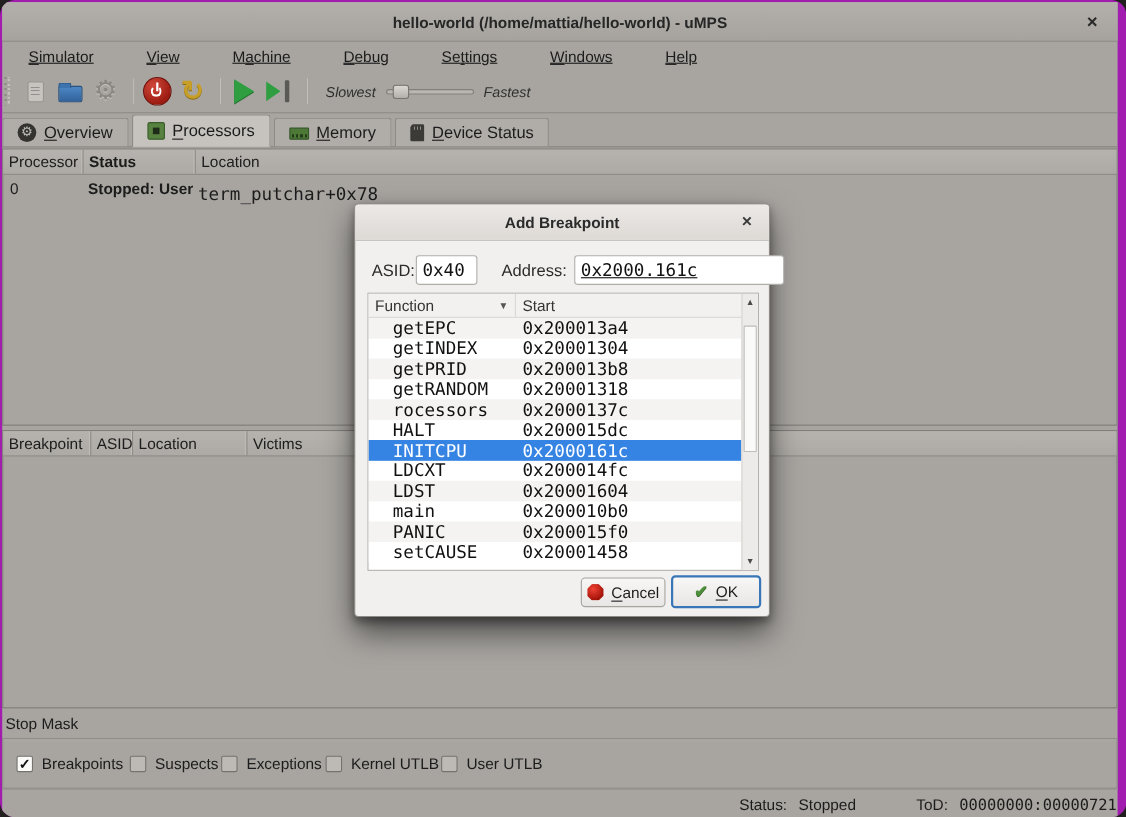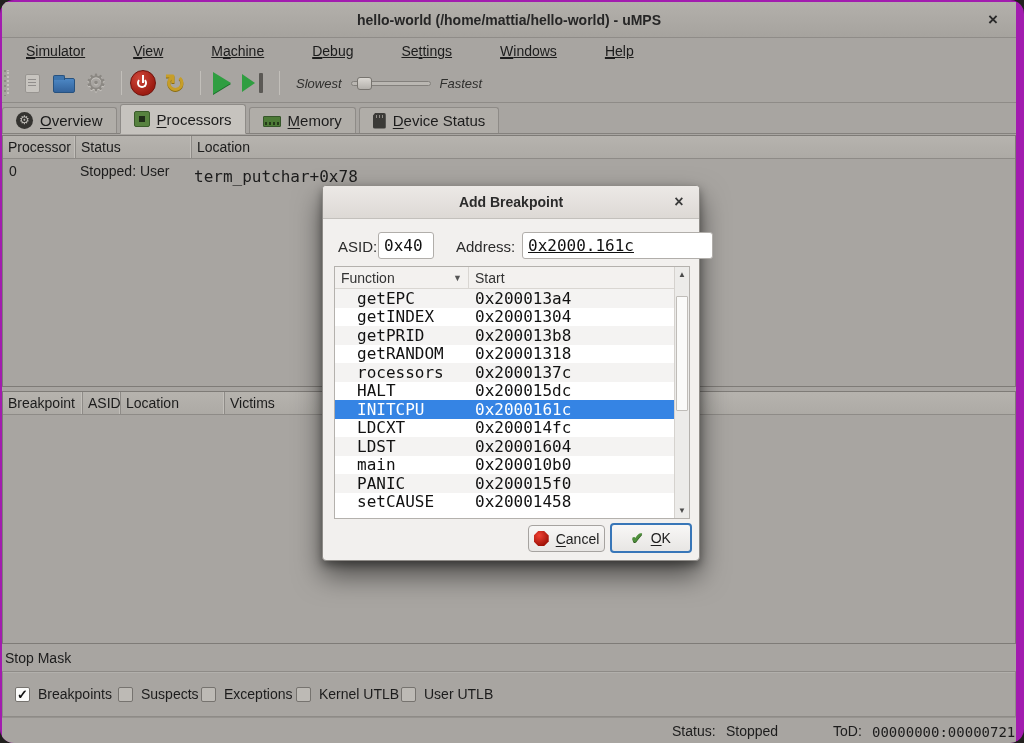--- a/index.html
+++ b/index.html
@@ -76,21 +76,21 @@
   .ic-sd::after{content:"";position:absolute;left:3px;top:2px;width:8px;height:3px;
     background:repeating-linear-gradient(to right,#918e89 0 1px,transparent 1px 3px);}
 
   
   .panel{position:absolute;left:0;right:0;background:#a8a5a1;border:1px solid #7e7b77;box-shadow:inset 0 1px 0 rgba(255,255,255,.12);}
   .proc-panel{top:133px;height:252px;}
   .bp-panel{top:389px;height:253px;}
   .thead{display:flex;height:23px;background:linear-gradient(#b6b3ae,#adaaa5);border-bottom:1px solid #8e8b87;font-size:14px;}
   .th{display:flex;align-items:center;padding-left:5px;border-right:1px solid #8e8b87;box-shadow:inset -1px 0 0 #c2bfba;}
   .th:last-child{border-right:none;box-shadow:none;}
-  .col-proc{width:73px;} .col-status{width:116px;} .col-loc{flex:1;}
+  .col-proc{width:73px;} .col-status{width:102px;font-weight:bold;} .col-loc{flex:1;}
   .col-bp{width:80px;} .col-asid{width:38px;} .col-loc2{width:104px;} .col-vict{flex:1;}
   .trow{display:flex;height:23px;align-items:center;font-size:14px;}
   .td{padding-left:6px;}
   .mono{font-family:"DejaVu Sans Mono",monospace;}
   .loc-val{font-size:16px;padding-left:2px;margin-top:12px;}
 
   
   .stopmask-label{position:absolute;left:3px;top:648px;font-size:14px;}
   .stopmask-panel{position:absolute;left:0;right:0;top:669px;height:46px;border:1px solid #8e8b87;box-shadow:inset 0 1px 0 rgba(255,255,255,.12);}
   .cbg{position:absolute;top:0;height:100%;display:flex;align-items:center;}

